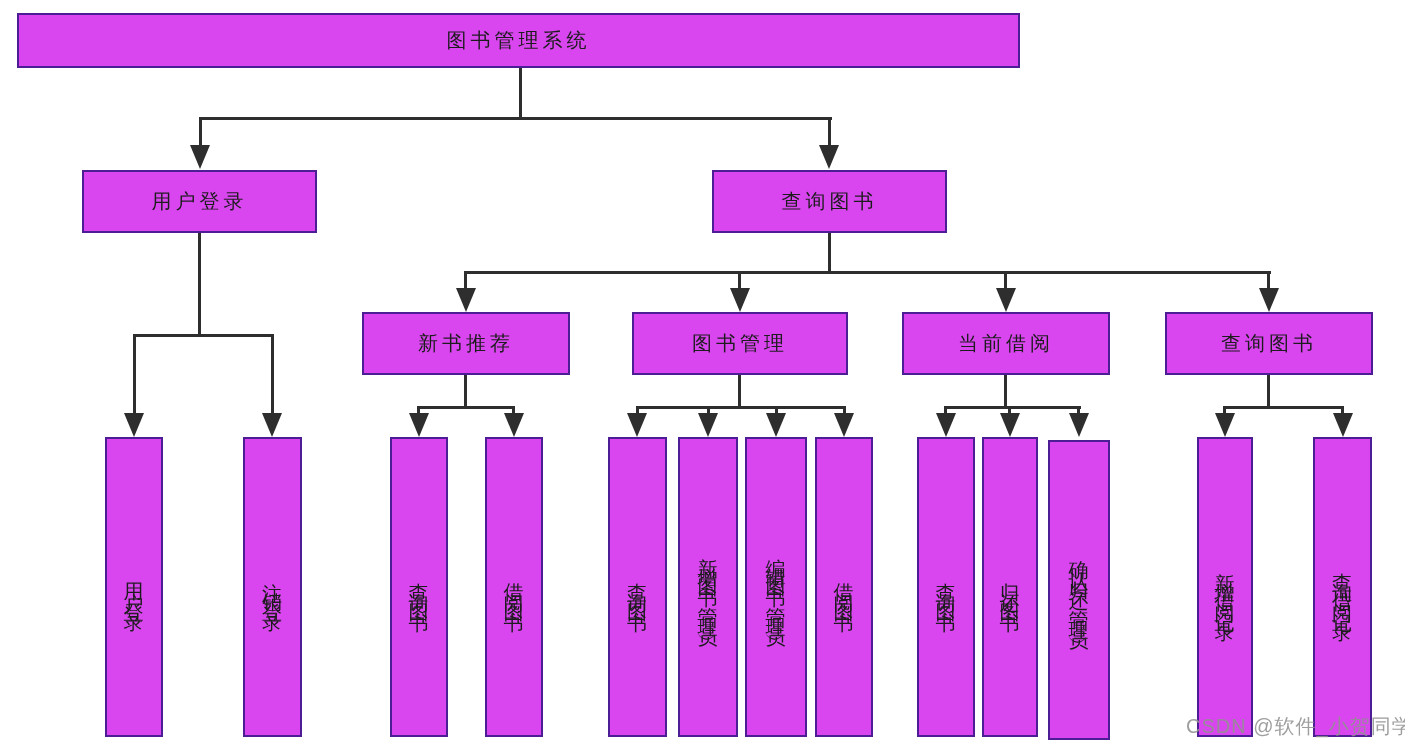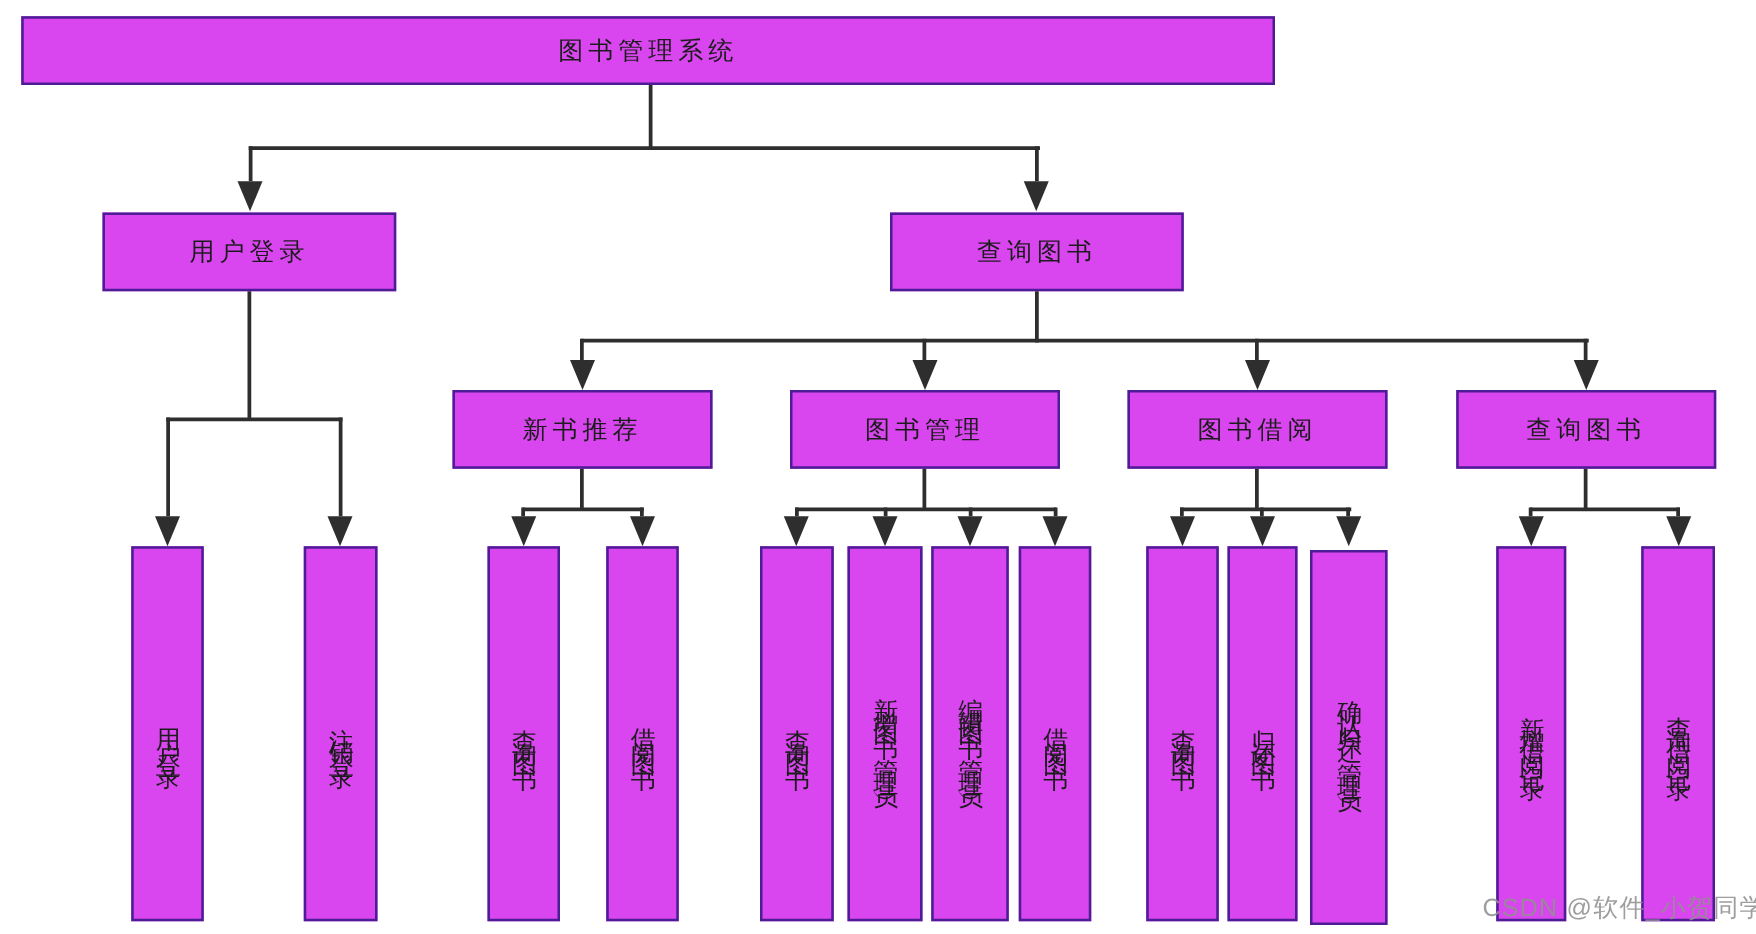--- a/index.html
+++ b/index.html
@@ -79,21 +79,21 @@
   <div class="arr" style="left:456px;top:288px"></div>
   <div class="vl" style="left:738px;top:271px;height:17px"></div>
   <div class="arr" style="left:730px;top:288px"></div>
   <div class="vl" style="left:1004px;top:271px;height:17px"></div>
   <div class="arr" style="left:996px;top:288px"></div>
   <div class="vl" style="left:1267px;top:271px;height:17px"></div>
   <div class="arr" style="left:1259px;top:288px"></div>
 
   <div class="box" style="left:362px;top:312px;width:208px;height:63px">新书推荐</div>
   <div class="box" style="left:632px;top:312px;width:216px;height:63px">图书管理</div>
-  <div class="box" style="left:902px;top:312px;width:208px;height:63px">图书借阅</div>
+  <div class="box" style="left:902px;top:312px;width:208px;height:63px">当前借阅</div>
   <div class="box" style="left:1165px;top:312px;width:208px;height:63px">查询图书</div>
 
   <div class="vl" style="left:464px;top:375px;height:33px"></div>
   <div class="hl" style="left:418px;top:406px;width:97px"></div>
   <div class="vl" style="left:417px;top:406px;height:7px"></div>
   <div class="arr" style="left:409px;top:413px"></div>
   <div class="vl" style="left:512px;top:406px;height:7px"></div>
   <div class="arr" style="left:504px;top:413px"></div>
 
   <div class="vl" style="left:738px;top:375px;height:33px"></div>

